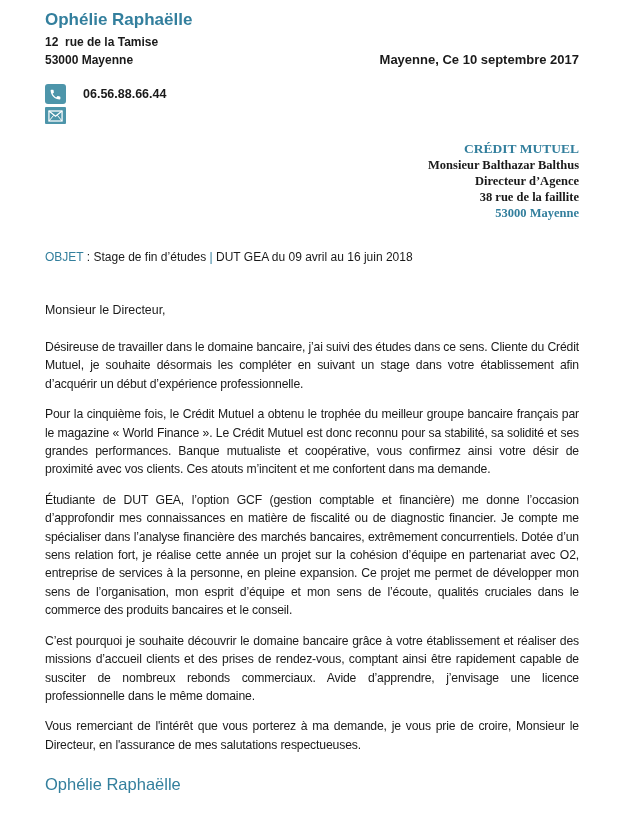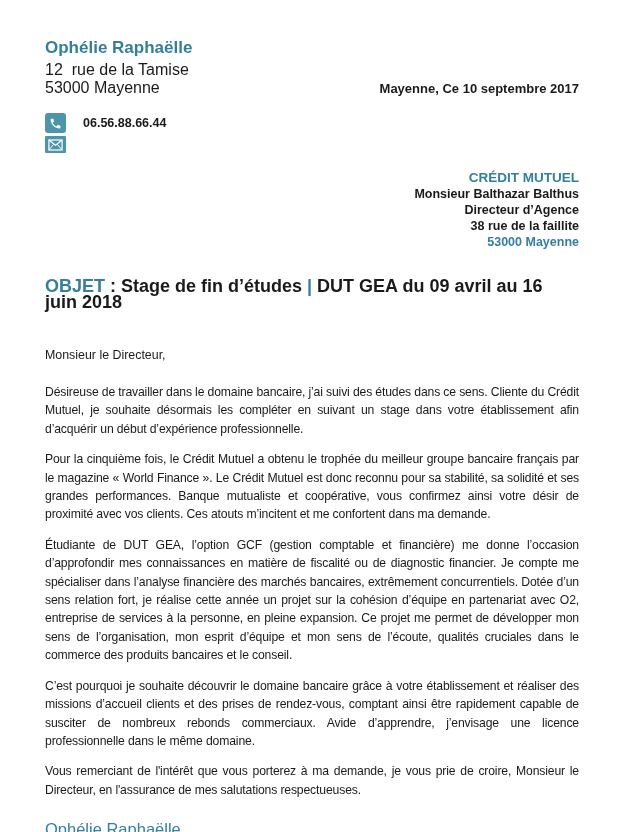--- a/index.html
+++ b/index.html
@@ -12,34 +12,34 @@
   html,body{margin:0;padding:0;}
   body{
     width:627px;height:832px;
     background:var(--page-bg);
     color:var(--text);
     font-family:"Liberation Sans","DejaVu Sans",sans-serif;
     overflow:hidden;
   }
   .page{
     width:627px;height:832px;
-    padding:38px 48px 0 45px;
+    padding:10px 48px 0 45px;
   }
   .accent{color:var(--accent);}
   
   .sender-name{
     color:var(--accent);
     font-size:17px;
     font-weight:bold;
     line-height:20px;
     margin:0 0 3px 0;
   }
   .addr-line{
-    font-size:16px;
-    font-weight:normal;
+    font-size:12px;
+    font-weight:bold;
     line-height:18px;
     white-space:pre-wrap;
   }
   .addr-row{
     display:flex;
     justify-content:space-between;
     align-items:baseline;
   }
   .date-line{
     font-size:13px;
@@ -68,30 +68,31 @@
     font-weight:bold;
     margin-left:17px;
   }
   
   .recipient{
     margin-top:16px;
     text-align:right;
     font-size:12.5px;
     font-weight:bold;
     line-height:16px;
+    font-family:Liberation Serif, serif;
   }
   .recipient-company{
     font-size:13.5px;
     line-height:17px;
   }
   
   .subject{
     margin-top:28px;
-    font-size:18px;
-    font-weight:bold;
+    font-size:12px;
+    font-weight:normal;
     line-height:16px;
     white-space:pre-wrap;
   }
   
   .salutation{
     margin:36px 0 0 0;
     font-size:12.4px;
     line-height:18px;
   }
   .body-par{

